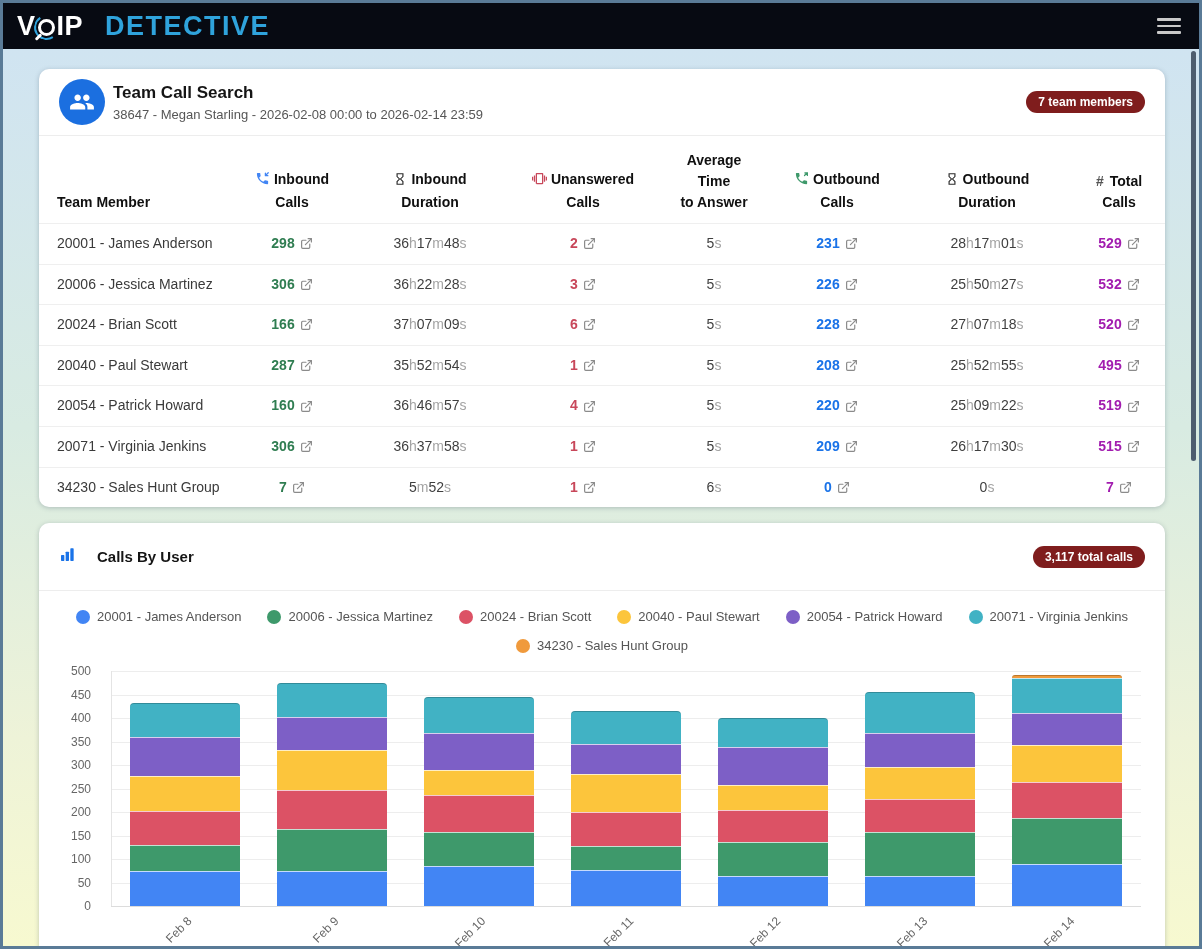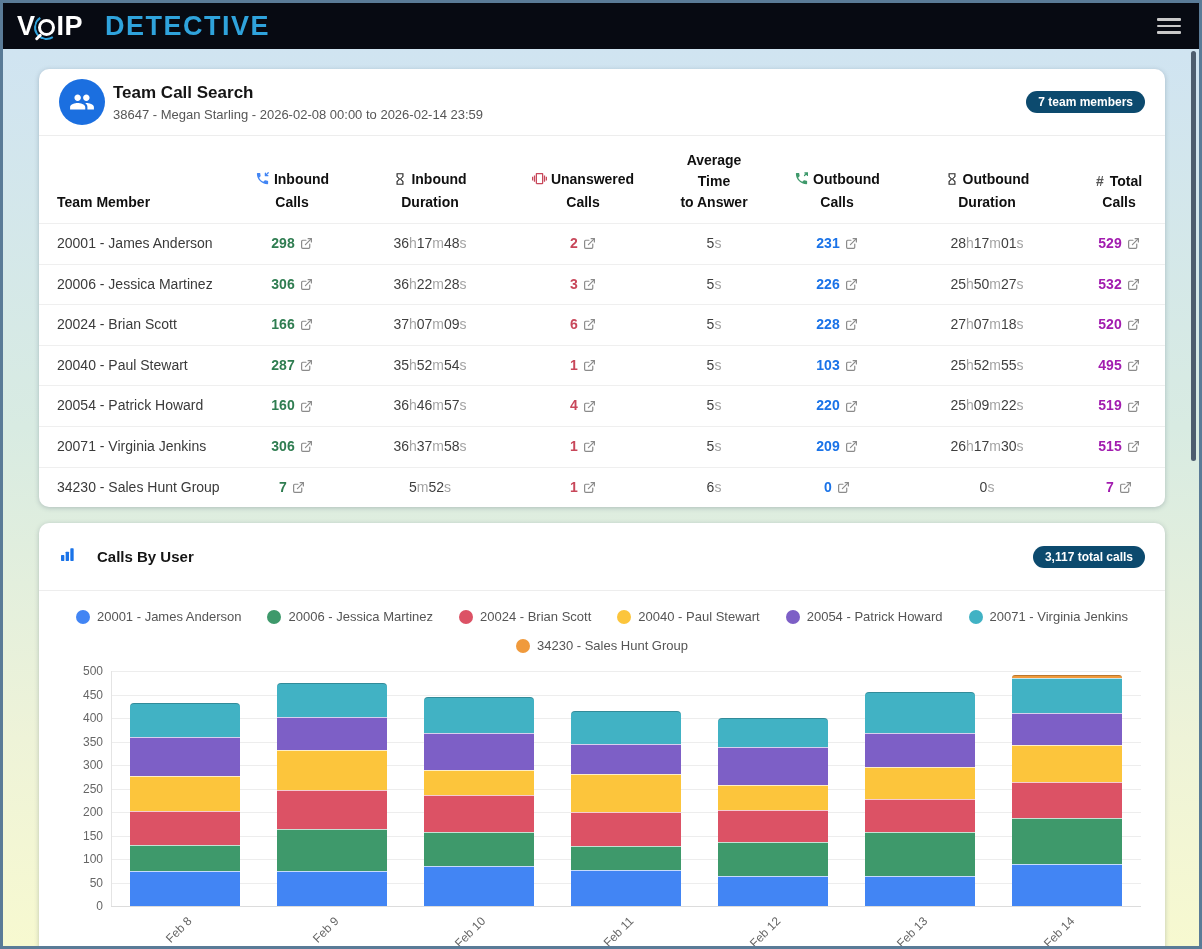--- a/index.html
+++ b/index.html
@@ -52,21 +52,21 @@
     display:flex; align-items:center; gap:8px;
     padding:10px 20px; border-bottom:1px solid #ededed;
   }
   .icon-circle {
     width:46px; height:46px; border-radius:50%; background:#1b6fe0;
     display:flex; align-items:center; justify-content:center; flex:0 0 auto;
   }
   .head-titles h2 { margin:0; font-size:17px; color:#151515; }
   .head-titles .sub { font-size:13px; color:#565656; margin-top:4px; }
   .badge {
-    margin-left:auto; background:#0c4a6e; color:#fff; font-size:12px; font-weight:bold;
+    margin-left:auto; background:#7f1d1d; color:#fff; font-size:12px; font-weight:bold;
     padding:4px 12px; border-radius:12px; white-space:nowrap;
   }
 
   
   table { width:100%; border-collapse:collapse; table-layout:fixed; font-size:14px; }
   col.c-member{width:190px} col.c-in{width:126px} col.c-indur{width:150px}
   col.c-un{width:156px} col.c-avg{width:106px} col.c-out{width:140px}
   col.c-outdur{width:160px} col.c-tot{width:104px}
   thead th {
     font-weight:bold; color:#101010; text-align:center; vertical-align:bottom;
@@ -94,21 +94,21 @@
   .legend + .legend { padding-top:10px; }
   .legend-item { display:flex; align-items:center; gap:7px; font-size:13px; color:#555; cursor:pointer; }
   .legend-dot { width:14px; height:14px; border-radius:50%; flex:0 0 auto; }
 
   .chart-wrap { padding:14px 24px 6px 26px; }
   .chart-area { position:relative; height:235px; margin-left:46px; }
   .gridline { position:absolute; left:0; right:0; height:1px; background:#ededed; }
   .gridline.zero { background:#dcdcdc; }
   .yaxis-line { position:absolute; left:0; top:0; bottom:0; width:1px; background:#e4e4e4; }
   .ylabel {
-    position:absolute; right:100%; margin-right:8px; transform:translateY(-50%);
+    position:absolute; right:100%; margin-right:20px; transform:translateY(-50%);
     font-size:12px; color:#666; white-space:nowrap;
   }
   .bars { position:absolute; inset:0; display:flex; justify-content:space-around; align-items:flex-end; }
   .bar { width:110px; display:flex; flex-direction:column; justify-content:flex-end; height:100%; }
   .seg { width:100%; border-top:1px solid rgba(255,255,255,.7); }
   .seg.top { border-top:1px solid rgba(0,0,0,.22); border-radius:4px 4px 0 0; }
   .xlabels { display:flex; justify-content:space-around; margin-left:46px; height:48px; position:relative; }
   .xcell { width:110px; position:relative; }
   .xcell span {
     position:absolute; top:8px; right:50%;
@@ -377,21 +377,21 @@
                   <span style="display: inline-flex;">
                     <svg width="13" height="13" viewBox="0 0 24 24" fill="none" stroke="#8b8b8b" stroke-width="2.2" stroke-linecap="round" stroke-linejoin="round">
                       <path d="M18 13v6a2 2 0 0 1-2 2H5a2 2 0 0 1-2-2V8a2 2 0 0 1 2-2h6"></path>
                       <polyline points="15 3 21 3 21 9"></polyline>
                       <line x1="10" y1="14" x2="21" y2="3"></line>
                     </svg>
                   </span>
                 </span></td>
               <td class="dur">5<span class="unit">s</span></td>
               <td><span class="val blue">
-                  <span>103</span>
+                  <span>208</span>
                   <span style="display: inline-flex;">
                     <svg width="13" height="13" viewBox="0 0 24 24" fill="none" stroke="#8b8b8b" stroke-width="2.2" stroke-linecap="round" stroke-linejoin="round">
                       <path d="M18 13v6a2 2 0 0 1-2 2H5a2 2 0 0 1-2-2V8a2 2 0 0 1 2-2h6"></path>
                       <polyline points="15 3 21 3 21 9"></polyline>
                       <line x1="10" y1="14" x2="21" y2="3"></line>
                     </svg>
                   </span>
                 </span></td>
               <td class="dur">25<span class="unit">h</span>52<span class="unit">m</span>55<span class="unit">s</span></td>
               <td><span class="val dark">

